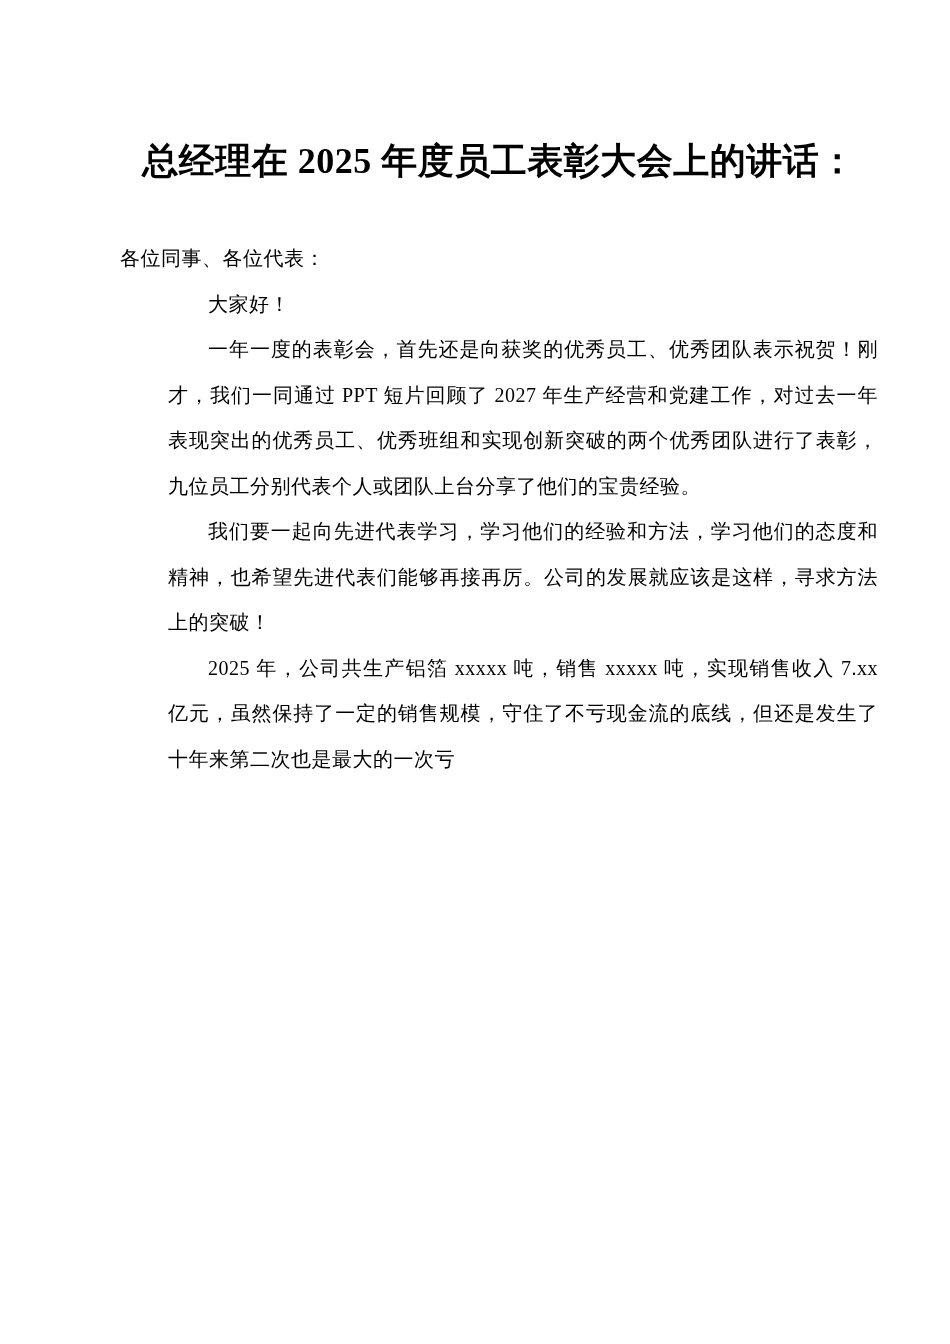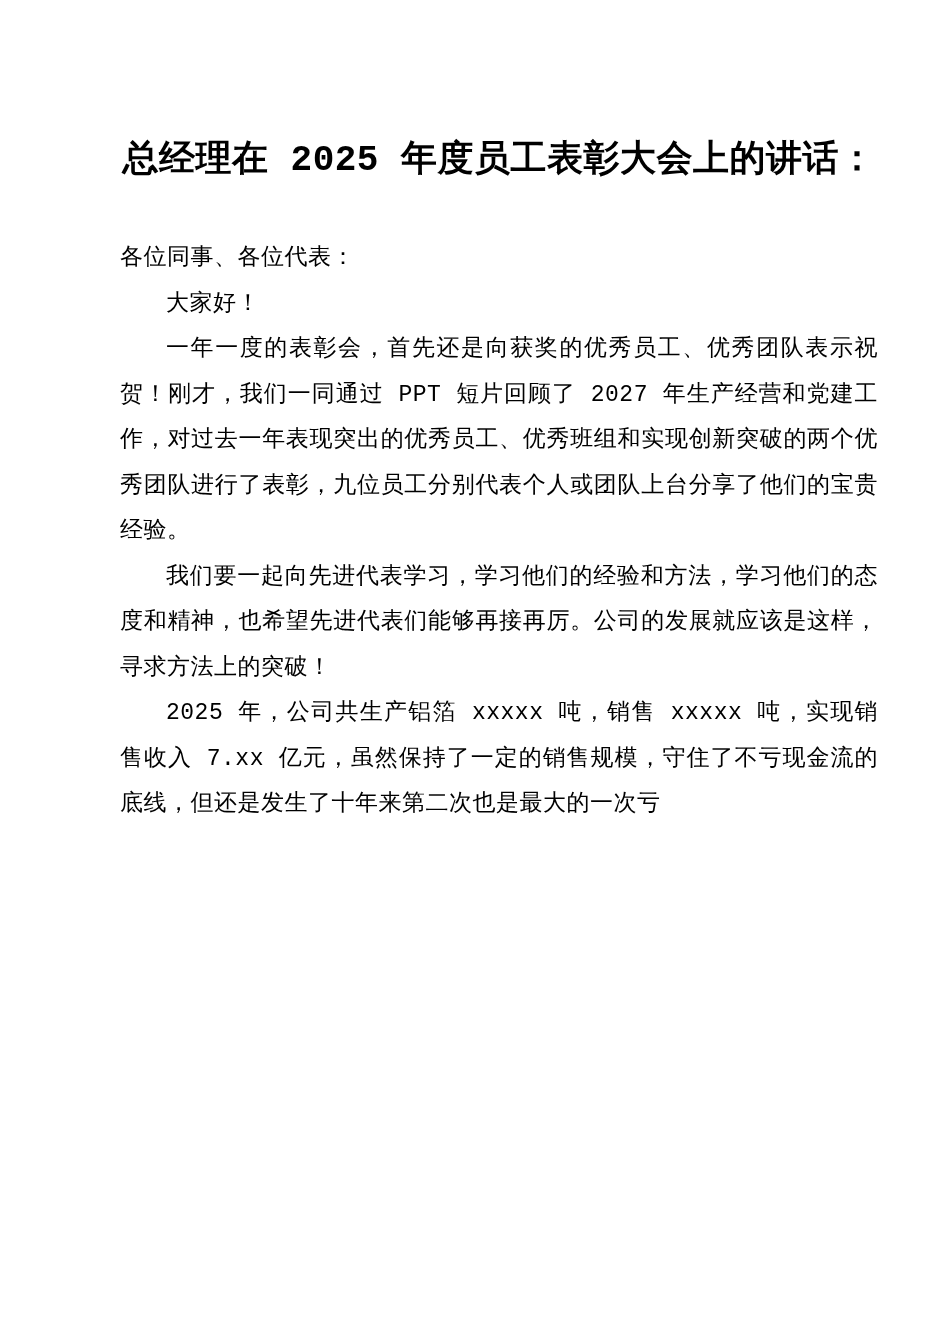--- a/index.html
+++ b/index.html
@@ -8,44 +8,45 @@
     background: #ffffff;
   }
   .page {
     position: relative;
     width: 950px;
     height: 1211px;
     background: #ffffff;
     overflow: hidden;
     box-sizing: border-box;
     padding: 136px 72px 0 120px;
-    font-family: Liberation Mono, monospace;
+    font-family: Liberation Serif, serif;
     color: #000000;
   }
   .doc-title {
     margin: 0 0 50px 0;
     font-size: 36px;
     line-height: 50px;
     font-weight: 700;
     text-align: center;
     letter-spacing: 0.5px;
   }
   .doc-title .title-line {
     display: block;
   }
   .doc-body p {
     margin: 0;
-    font-size: 23px;
+    font-size: 20px;
     line-height: 45.5px;
     text-align: justify;
     letter-spacing: 0.5px;
     word-break: break-all;
   }
   .doc-body p.indent {
     text-indent: 2em;
+    margin-left: 48px;
   }
 </style>
 </head>
 <body>
 
 <div class="page">
   <h1 class="doc-title">
     <span class="title-line">总经理在 2025 年度员工表彰大会上的讲话：</span>
   </h1>
   <div class="doc-body">

